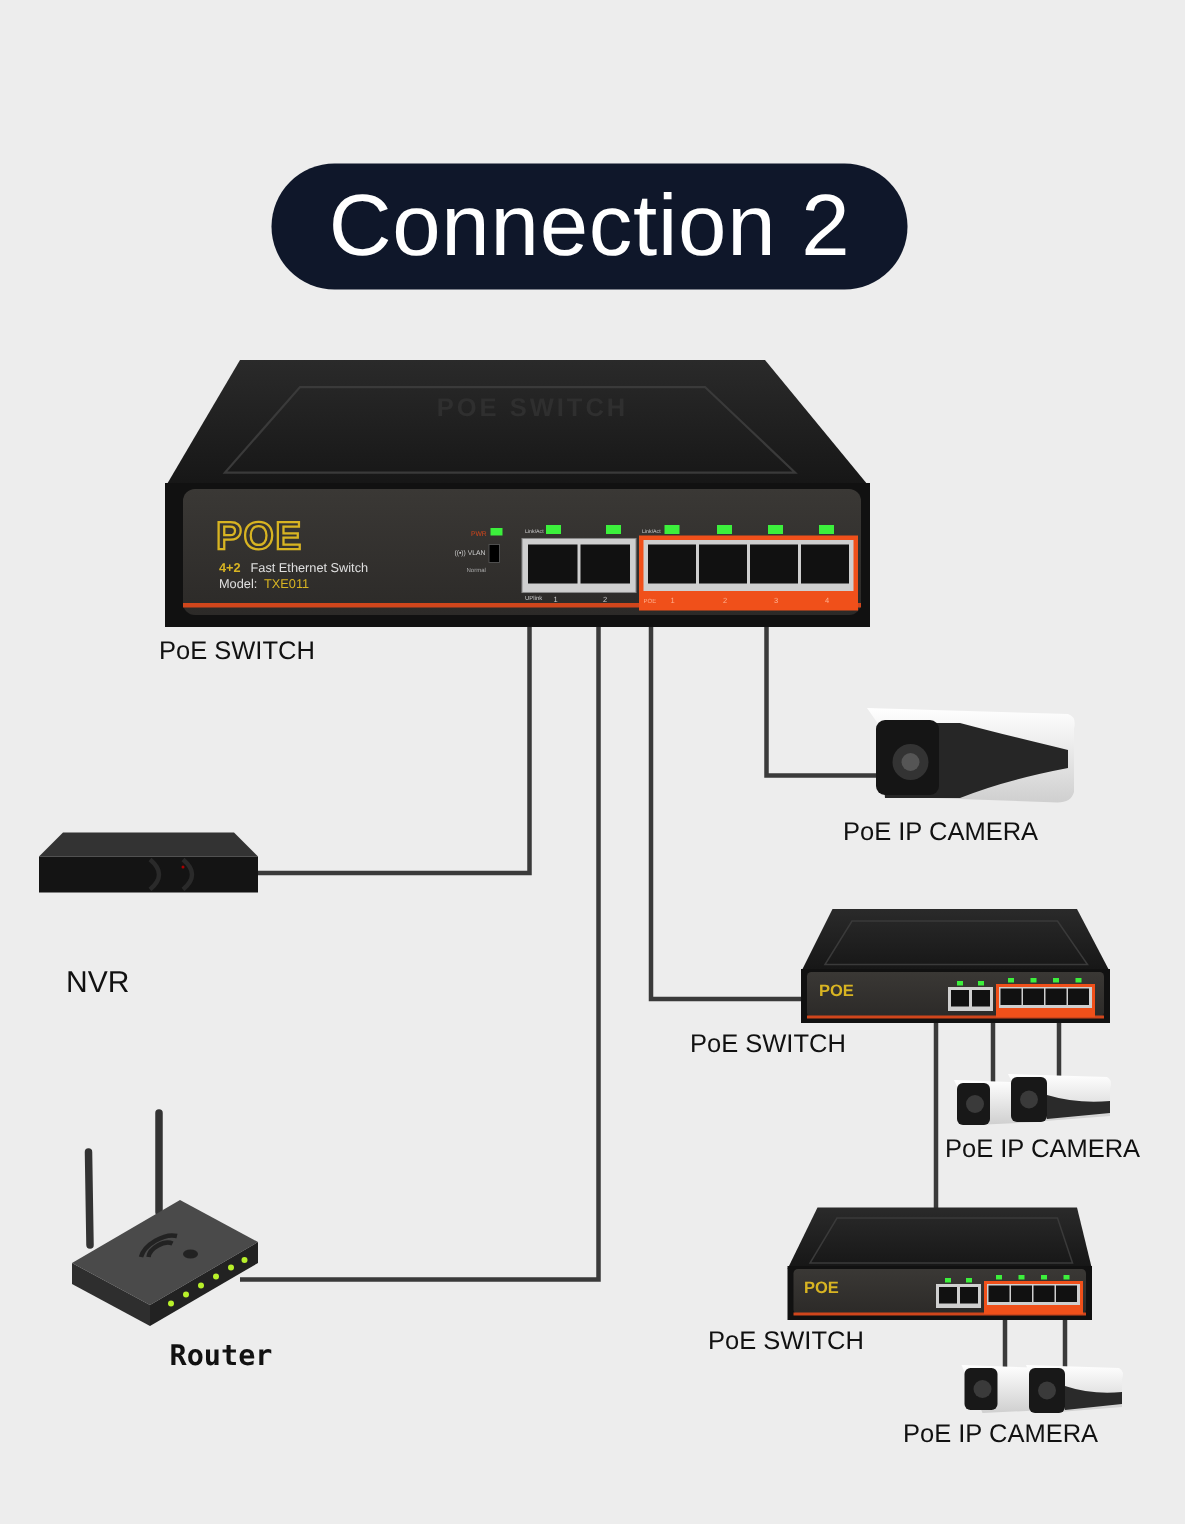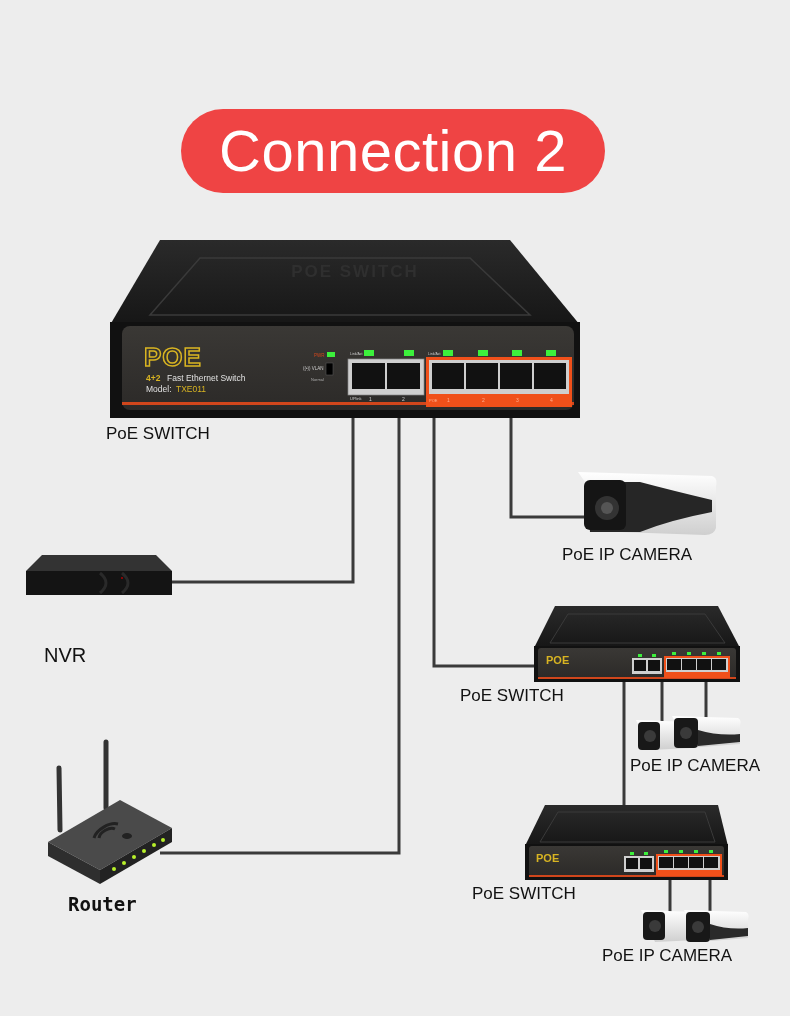--- a/index.html
+++ b/index.html
@@ -1,20 +1,20 @@
 <!DOCTYPE html>
 <html><head>
 <meta charset="utf-8">
 <style>
   html, body { margin:0; padding:0; }
   body { width:790px; height:1016px; background:#ededed; position:relative; overflow:hidden; font-family:"Liberation Sans", sans-serif; }
   .abs { position:absolute; }
-  #title-pill { left:181px; top:109px; width:424px; height:84px; background:#ef4444; border-radius:42px; color:#fff; font-size:58px; line-height:84px; text-align:center; letter-spacing:0.5px; }
+  #title-pill { left:181px; top:109px; width:424px; height:84px; background:#0f172a; border-radius:42px; color:#fff; font-size:58px; line-height:84px; text-align:center; letter-spacing:0.5px; }
   .label { color:#111; font-size:17px; }
-  #router-label { font-family:"DejaVu Sans Mono", monospace; font-weight:bold; font-size:19px; color:#111; }
+  #router-label { font-family:"DejaVu Sans Mono", monospace; font-weight:bold; font-size:19px; color:#111;margin-left:45px; }
   #nvr-label { font-size:20px; color:#111; }
   svg { position:absolute; left:0; top:0; }
 </style>
 </head>
 <body>
 
 <div id="title-pill" class="abs">Connection 2</div>
 
 <svg width="790" height="1016" viewBox="0 0 790 1016">
   <defs>

